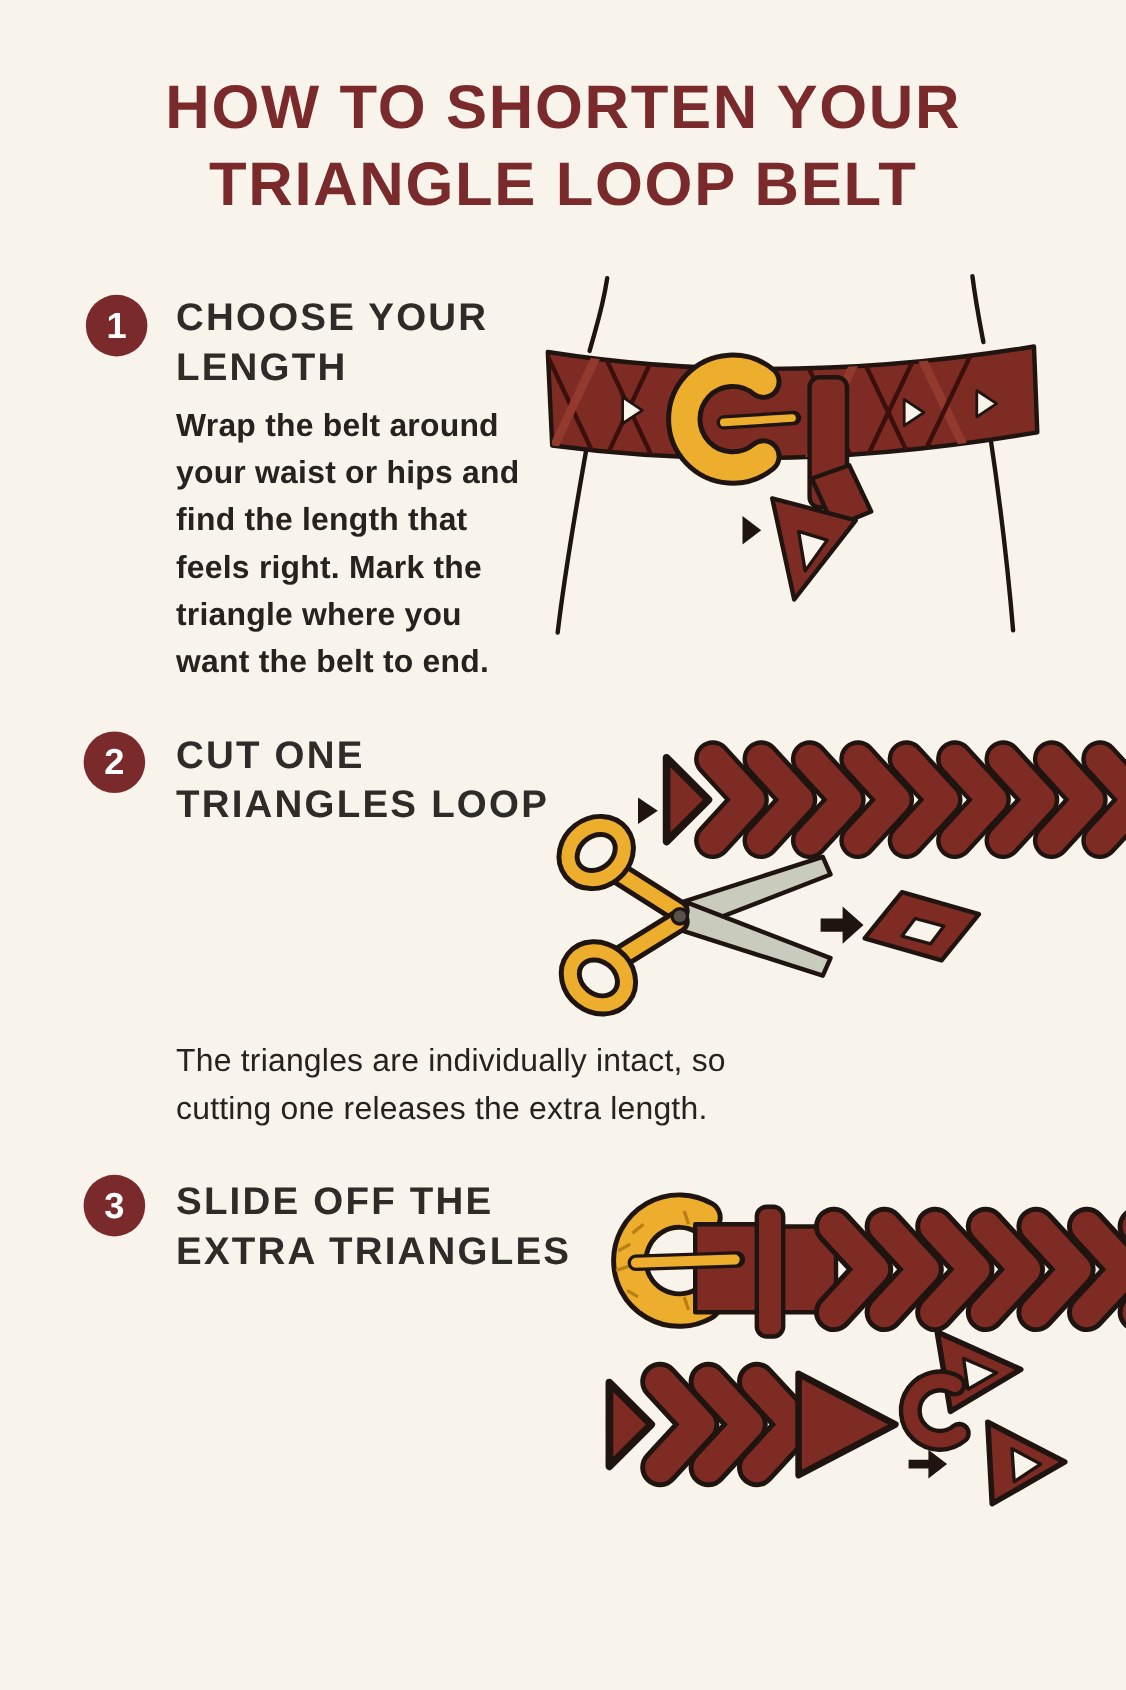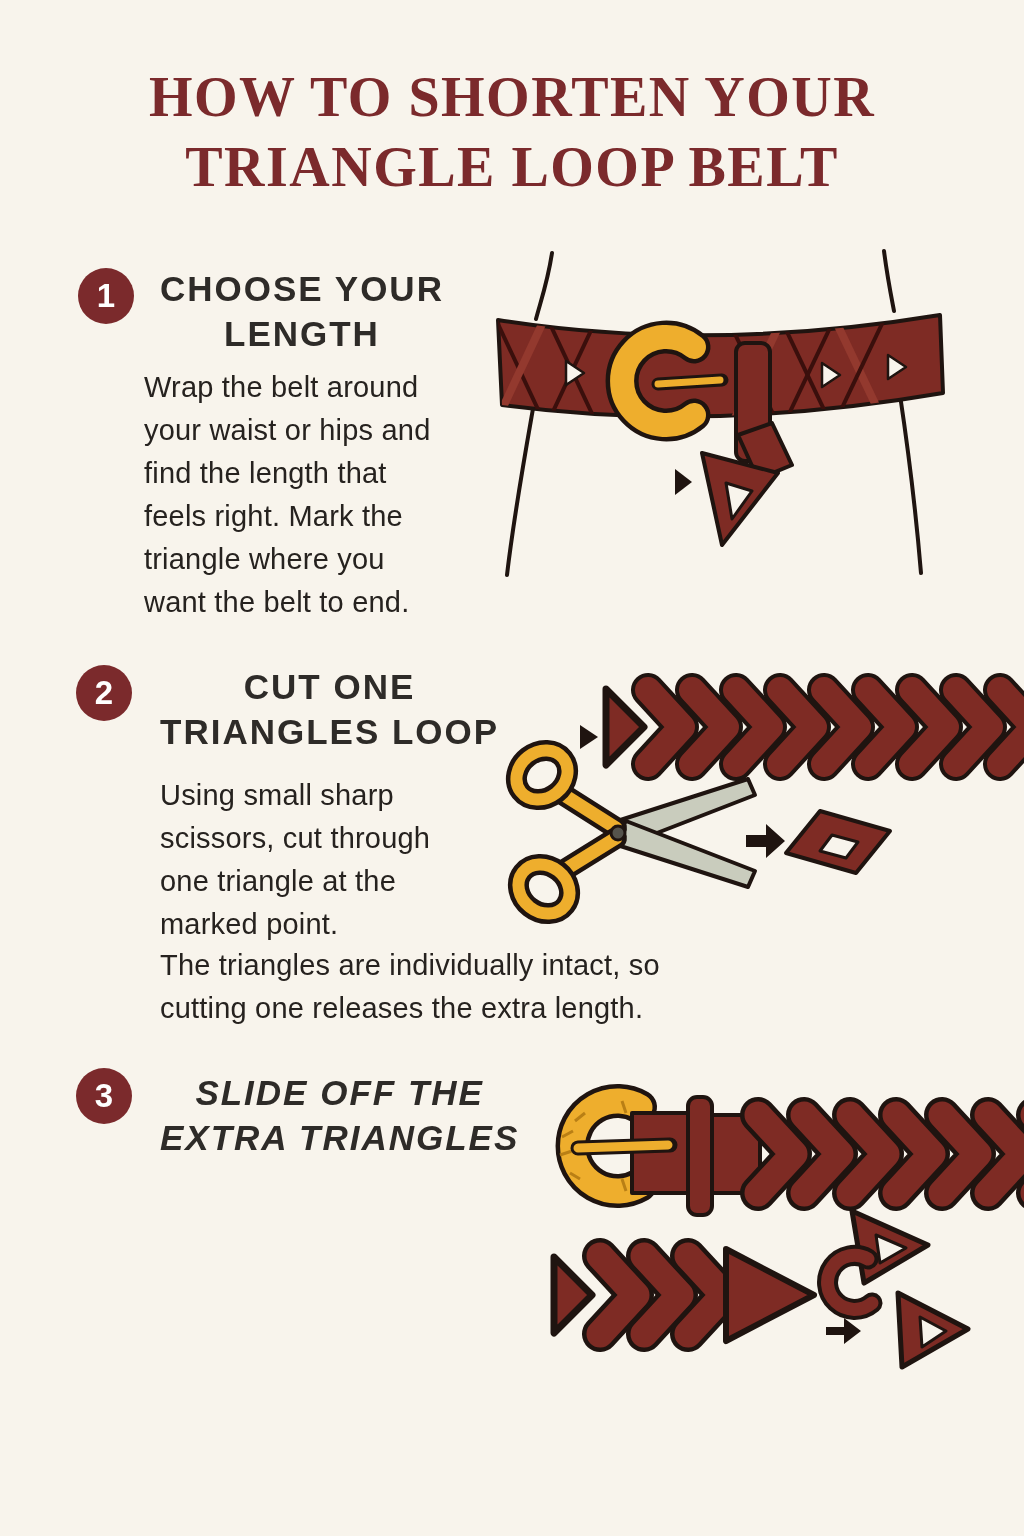--- a/index.html
+++ b/index.html
@@ -6,33 +6,31 @@
   .page{
     position:relative;width:1024px;height:1536px;margin:0 auto;
     background:#f8f4ec;overflow:hidden;
     font-family:"Liberation Sans", sans-serif;
   }
   .page-title{
     position:absolute;top:62px;left:0;width:1024px;
     text-align:center;color:#7b2a2c;
     font-size:56px;font-weight:700;line-height:70px;letter-spacing:1.5px;
     white-space:pre-line;
-    font-family:Liberation Serif, serif;
   }
   .badge{
     position:absolute;width:56px;height:56px;border-radius:50%;
     background:#7b2a2c;color:#ffffff;
     display:flex;align-items:center;justify-content:center;
     font-size:33px;font-weight:700;
   }
   .step-heading{
     position:absolute;color:#2e2b28;
     font-size:35px;font-weight:700;line-height:45px;letter-spacing:2px;
     white-space:pre-line;
-    text-align:center;
   }
   .step-body{
     position:absolute;color:#26221f;
     font-size:29px;font-weight:400;line-height:43px;letter-spacing:0.2px;
     white-space:pre-line;
   }
   .illu{position:absolute;}
   
   .ol{stroke:#1f1410;fill:none;stroke-linecap:round;stroke-linejoin:round;}
   .mr{stroke:#7e2b24;fill:none;stroke-linecap:round;stroke-linejoin:round;}
@@ -45,21 +43,21 @@
 <div class="page">
 
   <div class="page-title">HOW TO SHORTEN YOUR
 TRIANGLE LOOP BELT</div>
 
   <div class="badge" style="left:78px;top:268px;">
     <span>1</span>
   </div>
   <div class="step-heading" style="left:160px;top:266px;">CHOOSE YOUR
 LENGTH</div>
-  <div class="step-body" style="left:144px;top:366px;width:360px;">Wrap the belt around
+  <div class="step-body" style="left:160px;top:366px;width:360px;font-weight:bold;">Wrap the belt around
 your waist or hips and
 find the length that
 feels right. Mark the
 triangle where you
 want the belt to end.</div>
 
   <svg class="illu" style="left:470px;top:225px;" width="500" height="400" viewBox="0 0 500 400">
     <defs>
       <clipPath id="bandclip">
         <path d="M 28,95 Q 238,128 470,90 L 473,168 Q 240,208 32,180 Z"></path>
@@ -108,24 +106,20 @@
     </g>
 
     <polygon points="205,244 222,257 205,270" fill="#1f1410"></polygon>
   </svg>
 
   <div class="badge" style="left:76px;top:665px;">
     <span>2</span>
   </div>
   <div class="step-heading" style="left:160px;top:664px;">CUT ONE
 TRIANGLES LOOP</div>
-  <div class="step-body" style="left:160px;top:774px;width:340px;">Using small sharp
-scissors, cut through
-one triangle at the
-marked point.</div>
   <div class="step-body" style="left:160px;top:944px;width:620px;">The triangles are individually intact, so
 cutting one releases the extra length.</div>
 
   <svg class="illu" style="left:480px;top:655px;" width="544" height="280" viewBox="0 0 544 280">
     <defs>
       <path id="chev" d="M0,-37 L34,0 L0,37"></path>
     </defs>
 
     <g>
       <polygon points="126,34 164,72 126,110" class="fillmr" stroke-width="7"></polygon>
@@ -171,21 +165,21 @@
 
     <g>
       <polygon points="340,156 410,176 376,218 306,198" class="fillmr" stroke-width="4"></polygon>
       <polygon points="352,180 378,187 366,203 340,196" class="hole" stroke-width="3"></polygon>
     </g>
   </svg>
 
   <div class="badge" style="left:76px;top:1068px;">
     <span>3</span>
   </div>
-  <div class="step-heading" style="left:160px;top:1070px;font-style:italic;">SLIDE OFF THE
+  <div class="step-heading" style="left:160px;top:1070px;">SLIDE OFF THE
 EXTRA TRIANGLES</div>
 
   <svg class="illu" style="left:530px;top:1075px;" width="494" height="310" viewBox="0 0 494 310">
     <defs>
       <path id="chevL" d="M0,-39 L36,0 L0,39"></path>
     </defs>
 
     <g>
       <path d="M 110,32 A 45,45 0 1 0 110,110" class="ol" stroke-width="34"></path>
       <path d="M 110,32 A 45,45 0 1 0 110,110" stroke="#eeae2d" stroke-width="25" fill="none" stroke-linecap="round"></path>

